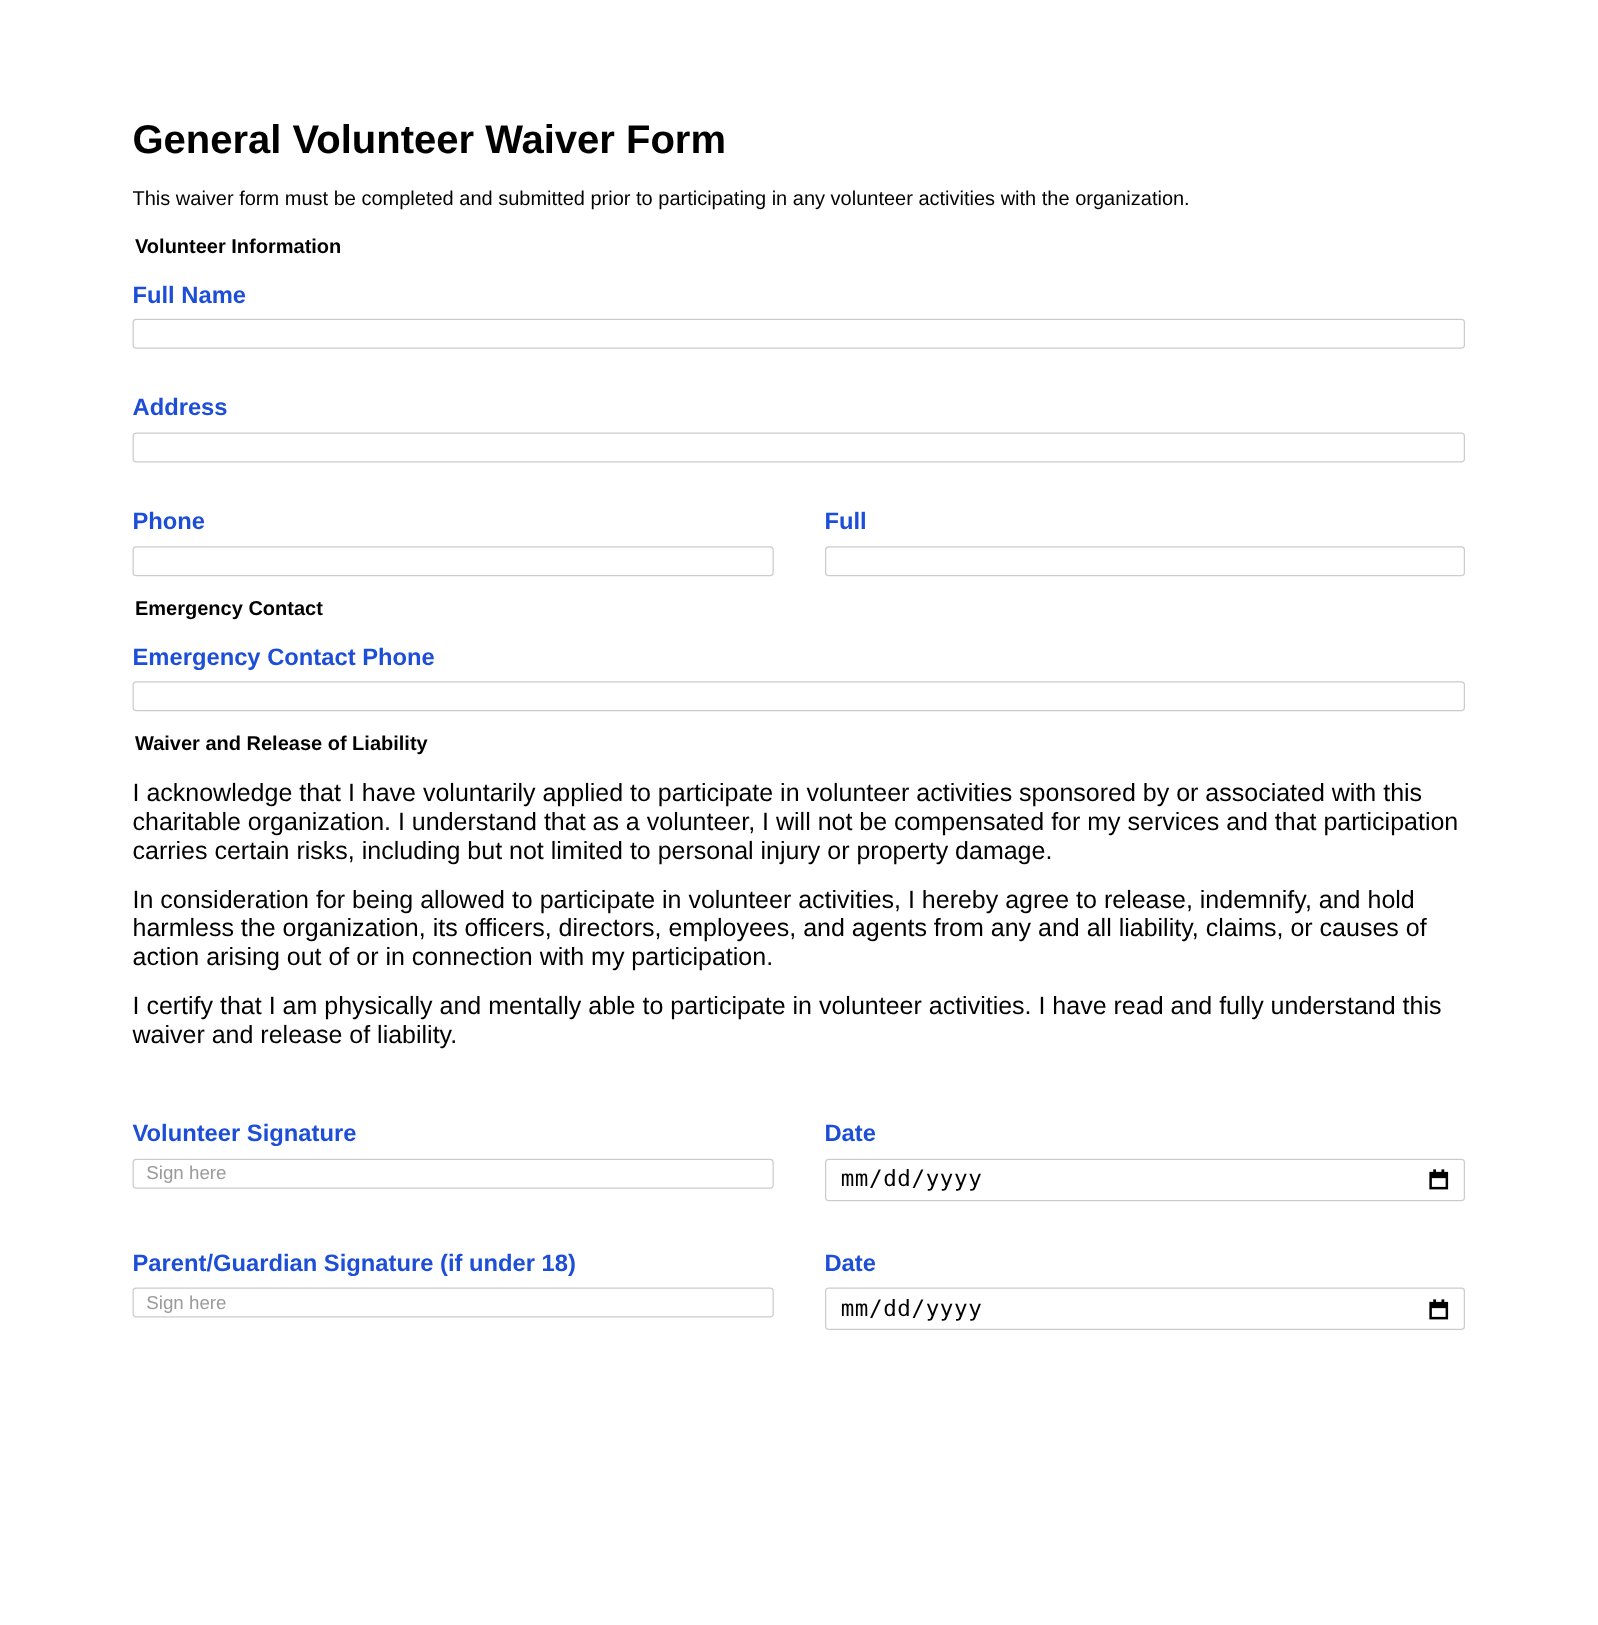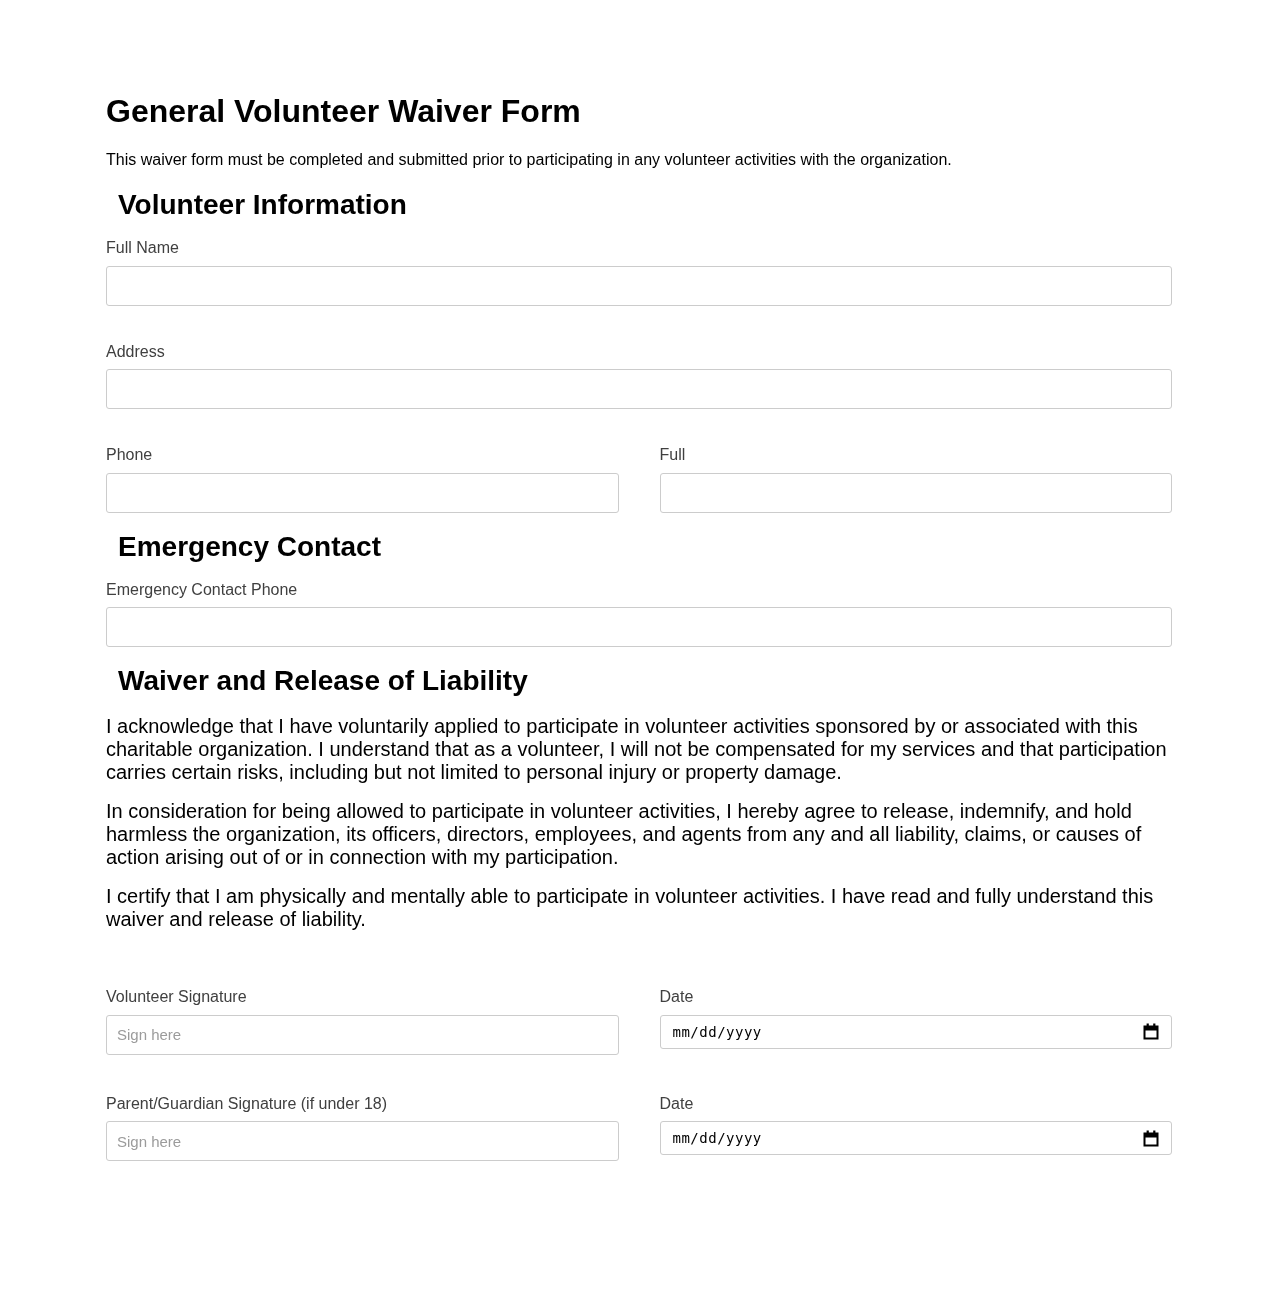--- a/index.html
+++ b/index.html
@@ -21,39 +21,39 @@
     line-height: 1.15;
     font-weight: bold;
     margin: 21px 0;
   }
   p.intro {
     font-size: 16px;
     line-height: 1.15;
     margin: 0 0 20px 0;
   }
   h2.section-heading {
-    font-size: 28px;
+    font-size: 16px;
     line-height: 1.15;
     font-weight: bold;
-    margin: 0 0 18px 12px;
+    margin: 0 0 18px 2px;
   }
   .field { margin-bottom: 37px; }
   .field.mb-small { margin-bottom: 18px; }
   .field-label {
     display: block;
-    font-size: 16px;
-    font-weight: normal;
+    font-size: 19px;
+    font-weight: bold;
     line-height: 1.15;
     margin-bottom: 8px;
-    color: #404040;
+    color: #1d4ed8;
   }
   .text-input {
     display: block;
     width: 100%;
-    height: 40px;
+    height: 24px;
     border: 1px solid #cccccc;
     border-radius: 3px;
     background: #ffffff;
     padding: 0 10px;
     font-family: "Liberation Sans", sans-serif;
     font-size: 15px;
     color: #0f172a;
   }
   .text-input::placeholder { color: #9b9b9b; opacity: 1; }
   .two-col {
@@ -78,21 +78,21 @@
     width: 100%;
     height: 34px;
     border: 1px solid #cccccc;
     border-radius: 3px;
     background: #ffffff;
     padding: 0 12px;
     cursor: text;
   }
   .date-text {
     font-family: "DejaVu Sans Mono", monospace;
-    font-size: 14px;
+    font-size: 18px;
     letter-spacing: 0.5px;
     color: #000000;
   }
   .cal-icon {
     display: inline-flex;
     align-items: center;
     cursor: pointer;
   }
 </style>
 </head>

